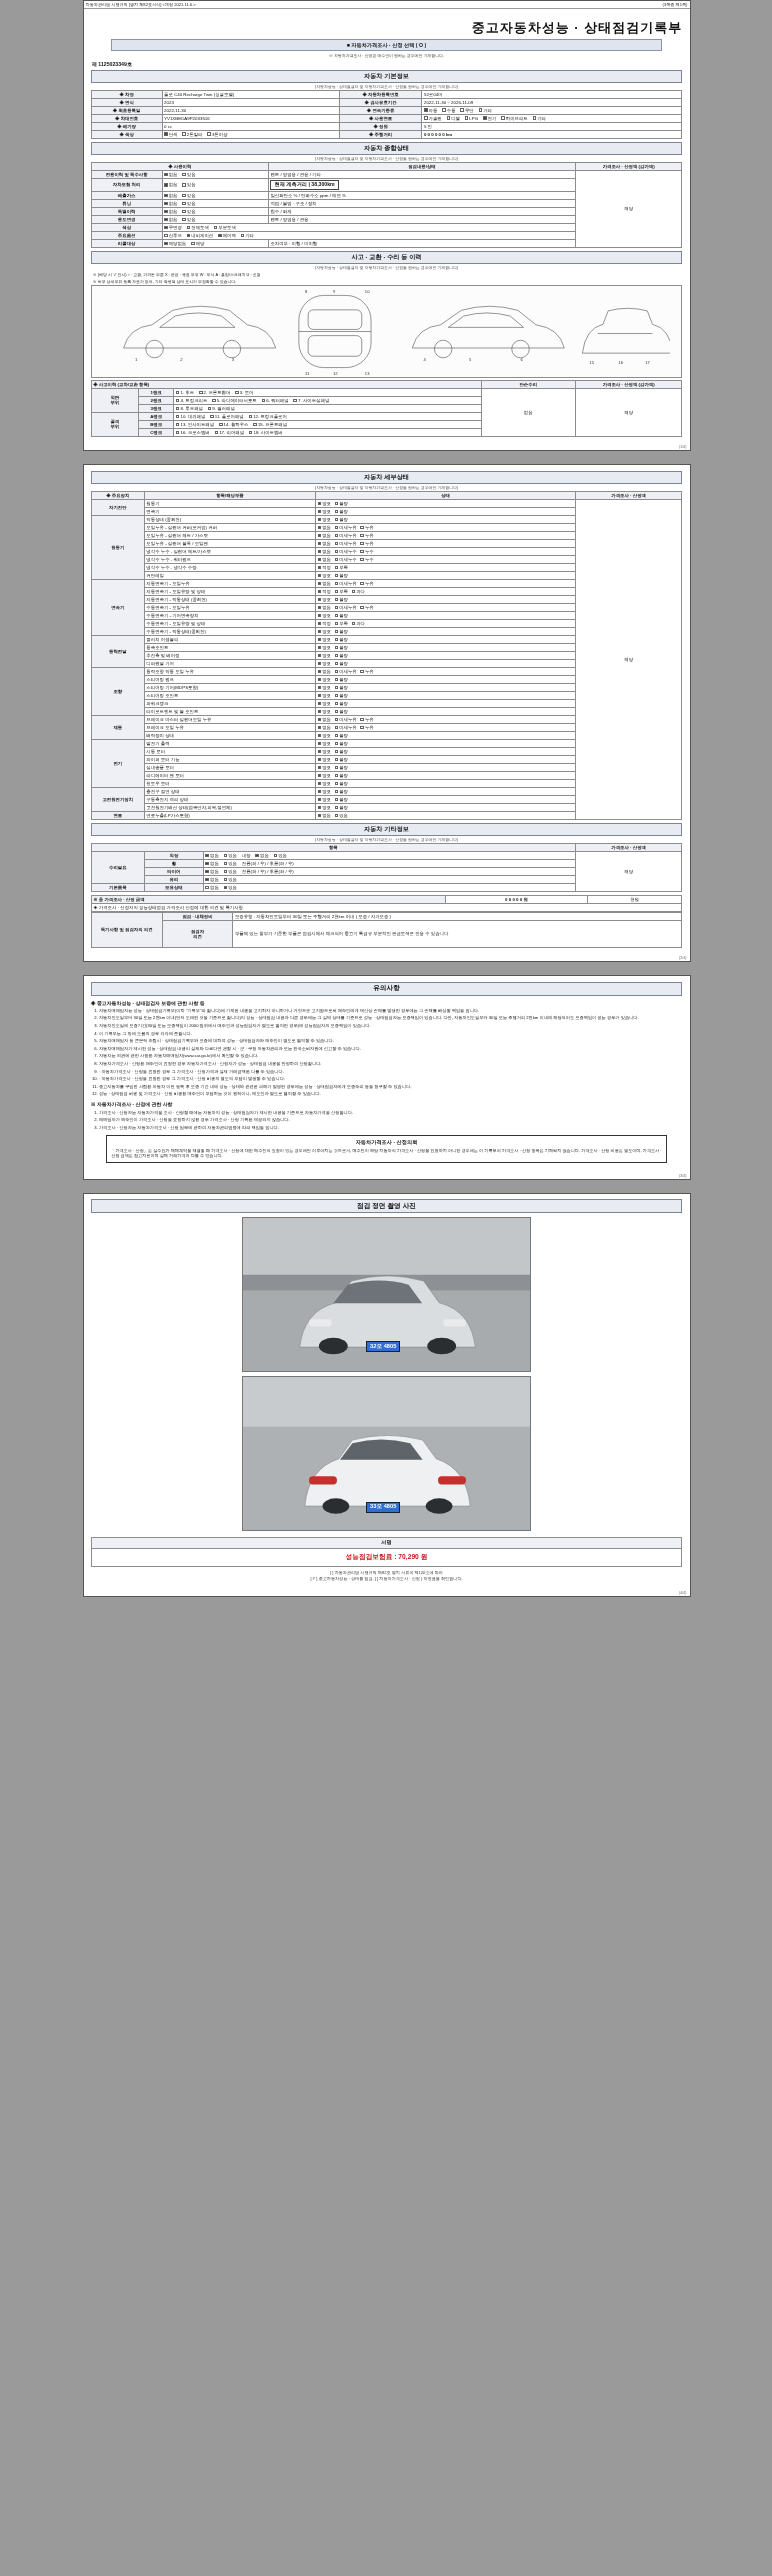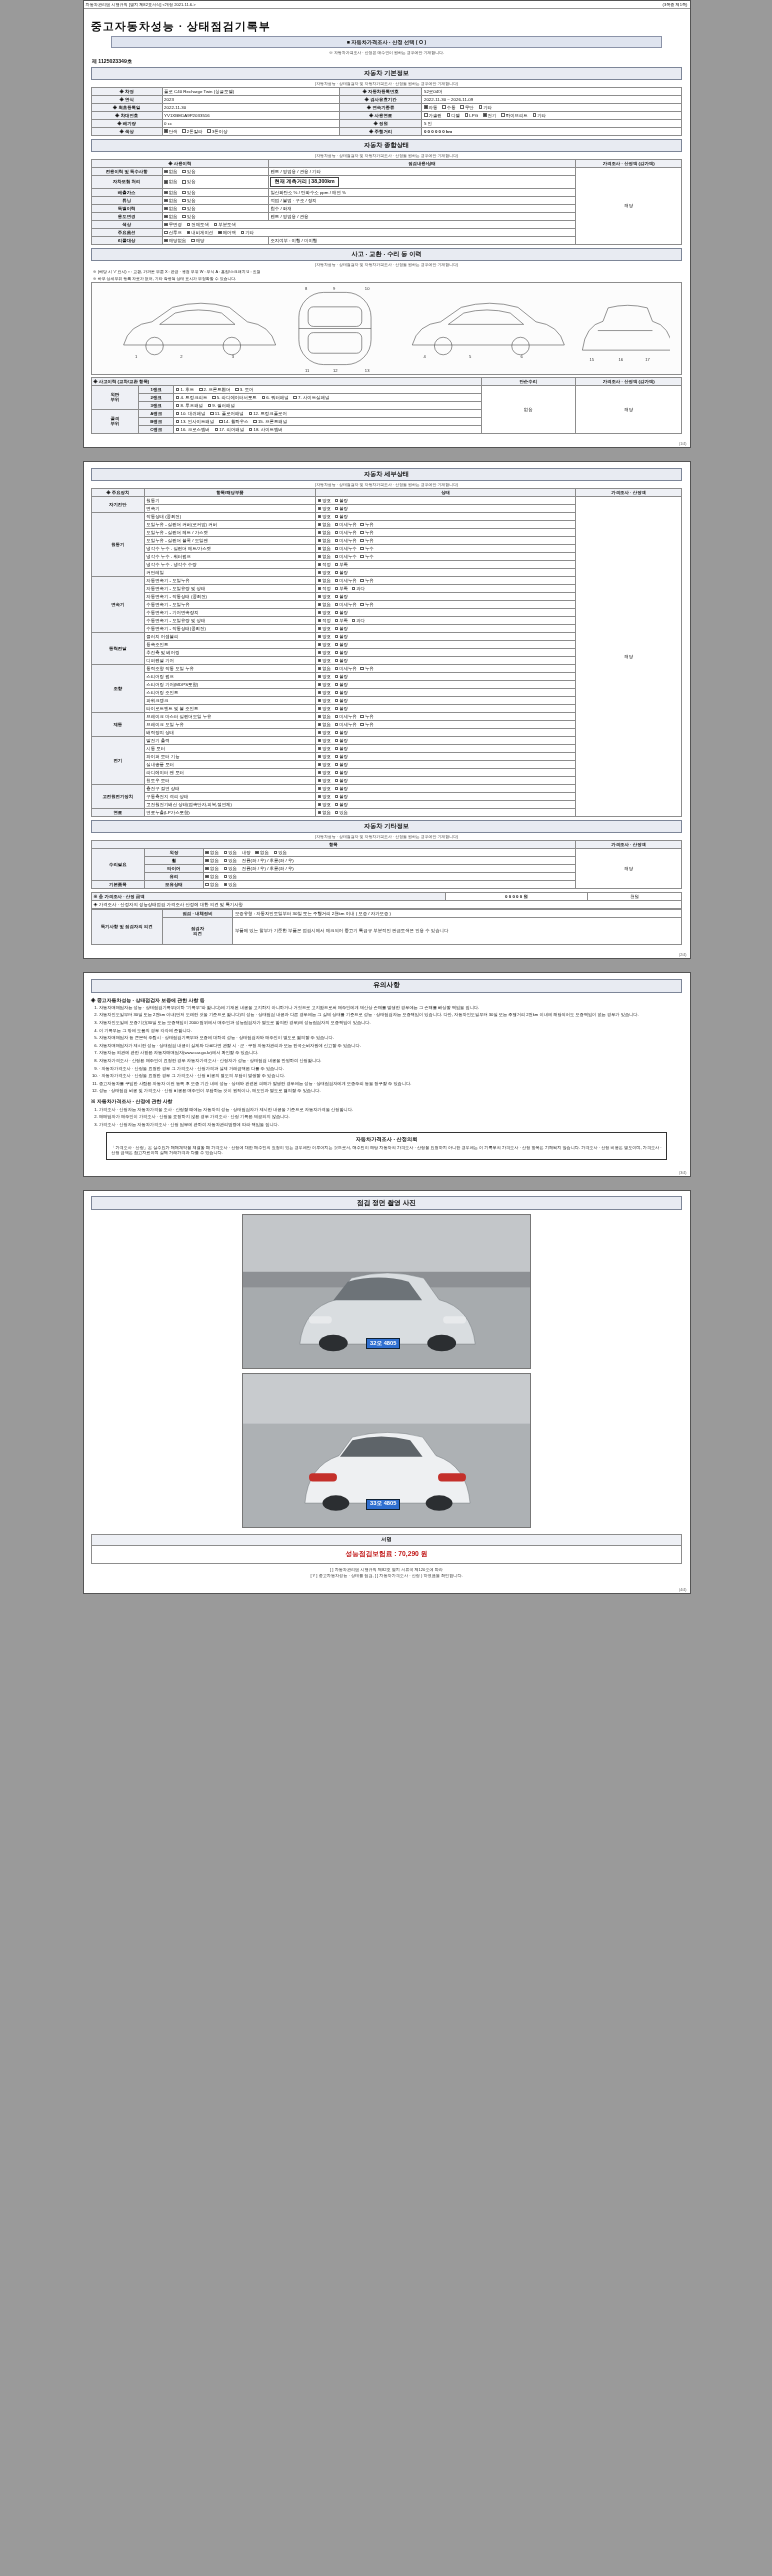--- a/index.html
+++ b/index.html
@@ -21,23 +21,22 @@
   .page-inner { padding:5.2px 7.2px 7.2px 7.2px; }
   .xtiny { font-size:3.9px; }
   .center { text-align:center; }
   .b { font-weight:bold; }
   .topnote {
     display:flex; justify-content:space-between;
     font-size:4.1px; color:#222; border-bottom:0.5px solid #999;
     padding:1px 2.1px;
   }
   .doc-title {
-    text-align:left; font-size:11px; font-weight:bold; letter-spacing:1px;
+    text-align:right; font-size:13px; font-weight:bold; letter-spacing:1px;
     margin:5.2px 0 2.1px 0;
-    font-family:Liberation Serif, serif;
   }
   .doc-sub {
     text-align:center; font-size:5.2px; font-weight:bold;
     background:#dfe4ef; border:0.5px solid #8b93a8; padding:1.5px 0; margin:1px 20.6px;
   }
   .doc-sub2 { text-align:center; font-size:3.9px; margin:1.5px 0 1px 0; color:#333; }
   .regno { font-size:5.2px; font-weight:bold; margin:3.1px 0 1.5px 1px; }
   .sec-title {
     text-align:center; font-weight:bold; font-size:6.2px;
     background:#e8ebf2; border:0.5px solid #7d8698; padding:1px 0;

